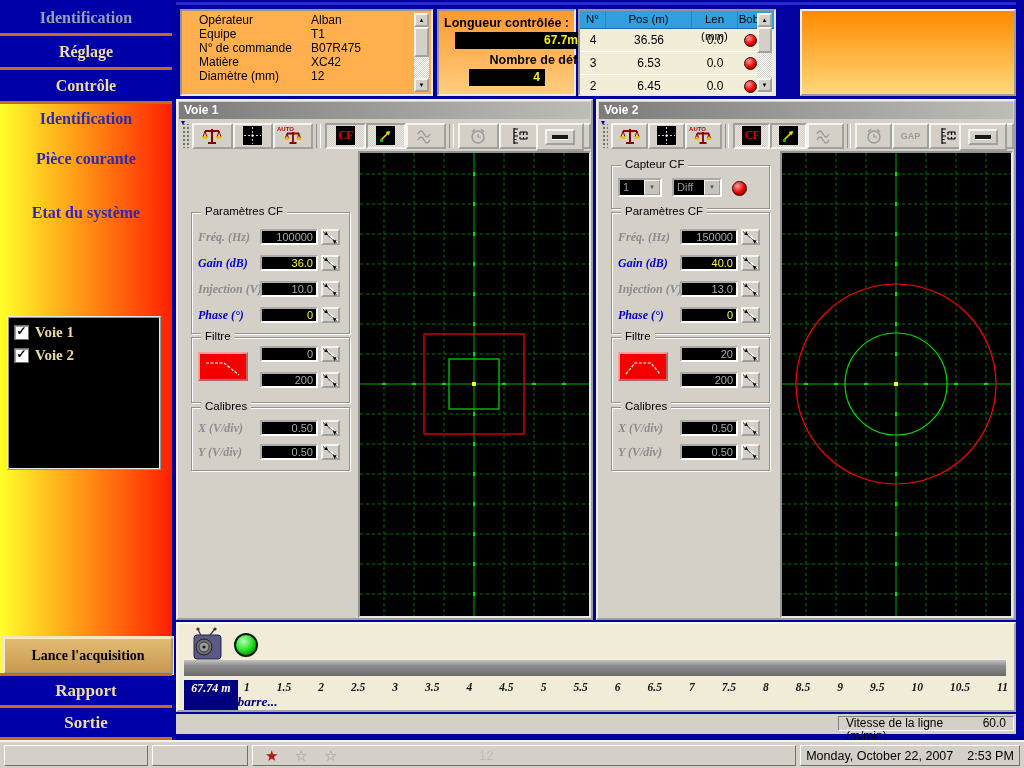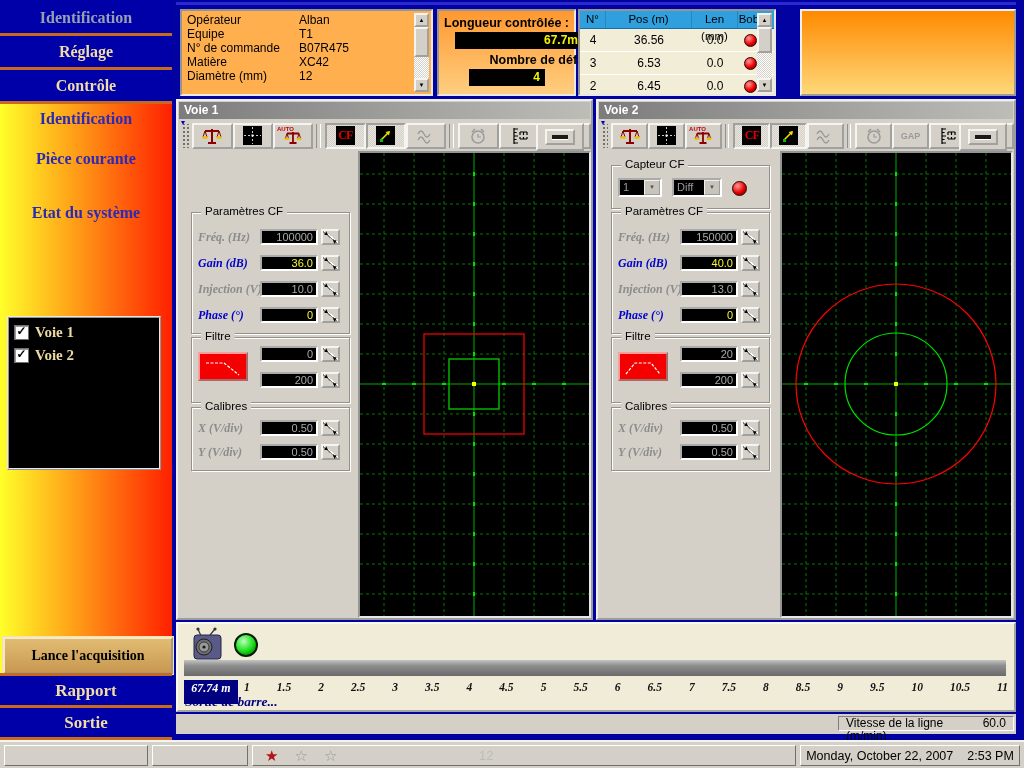--- a/index.html
+++ b/index.html
@@ -91,21 +91,21 @@
   .ddl .btn{position:absolute;right:0;top:0;width:14px;height:13px;background:#C8C4BC;border:1px outset #F0F0EC;
             font-size:6px;color:#555;text-align:center;line-height:12px;}
   .led-red-big{position:absolute;width:13px;height:13px;border-radius:50%;
            background:radial-gradient(circle at 35% 30%,#FF9A9A,#E80000 55%,#500000);border:1px solid #2A0000;}
   .scope{position:absolute;top:50px;width:233px;height:467px;border:2px inset #E8E8E8;box-sizing:border-box;background:#000;}
   
   #bottompanel{left:176px;top:622px;width:840px;height:90px;background:#F1ECD8;border:2px outset #F8F8F4;box-sizing:border-box;}
   .led-green{position:absolute;left:56px;top:9px;width:20px;height:20px;border-radius:50%;
              background:radial-gradient(circle at 38% 32%,#B8FFB8,#16DC16 55%,#007800 88%);border:2px solid #0A1A0A;}
   #rod{position:absolute;left:6px;top:36px;width:822px;height:16px;background:linear-gradient(180deg,#C4C4C4,#8E8E8E 35%,#6A6A6A);}
-  #poslabel{position:absolute;left:6px;top:56px;width:54px;height:24px;background:#000080;color:#fff;text-align:center;
+  #poslabel{position:absolute;left:6px;top:56px;width:54px;height:30px;background:#000080;color:#fff;text-align:center;
             font-family:"Liberation Serif",serif;font-style:italic;font-weight:bold;font-size:12px;line-height:16px;}
   #ticks{position:absolute;left:66px;right:6px;top:57px;display:flex;justify-content:space-between;}
   #ticks span{font-family:"Liberation Serif",serif;font-style:italic;font-weight:bold;font-size:11.5px;color:#111;}
   #barmsg{position:absolute;left:7px;top:70px;font-family:"Liberation Serif",serif;font-style:italic;font-weight:bold;
           font-size:13.5px;color:#000080;}
   #statusbar{left:176px;top:714px;width:840px;height:20px;background:#D4D0C8;}
   .scell{position:absolute;top:2px;height:15px;border:1px solid;border-color:#808080 #FFF #FFF #808080;box-sizing:border-box;}
   #synchcell{left:2px;width:658px;font-family:"Liberation Mono",monospace;font-size:11px;color:#8A8A8A;padding-left:5px;line-height:13px;}
   #speedcell{left:662px;width:176px;display:flex;justify-content:space-between;font-size:12px;color:#000;
              padding:0 7px;line-height:13px;}
@@ -141,21 +141,21 @@
     <span class="chanlabel">Voie 2</span>
   </div>
 </div>
 <div class="abs" id="acquire">Lance l'acquisition</div>
 <div class="abs side-btn2" style="top:673px;">Rapport</div>
 <div class="abs side-btn2" style="top:705px;border-bottom:3px solid #C86A1E;">Sortie</div>
 
 <div class="abs" id="topline"></div>
 
 <div class="abs sunken" id="infopanel">
-  <div style="padding-top:2px;">
+  <div style="padding-top:2px;padding-left:12px;">
     <div class="inforow"><span class="lbl">Opérateur</span><span>Alban</span></div>
     <div class="inforow"><span class="lbl">Equipe</span><span>T1</span></div>
     <div class="inforow"><span class="lbl">N° de commande</span><span>B07R475</span></div>
     <div class="inforow"><span class="lbl">Matière</span><span>XC42</span></div>
     <div class="inforow"><span class="lbl">Diamètre (mm)</span><span>12</span></div>
   </div>
   <div class="vscroll">
     <div class="sbtn" style="top:0;">▲</div>
     <div class="sthumb" style="top:14px;height:30px;"></div>
     <div class="sbtn" style="bottom:0;top:auto;">▼</div>

